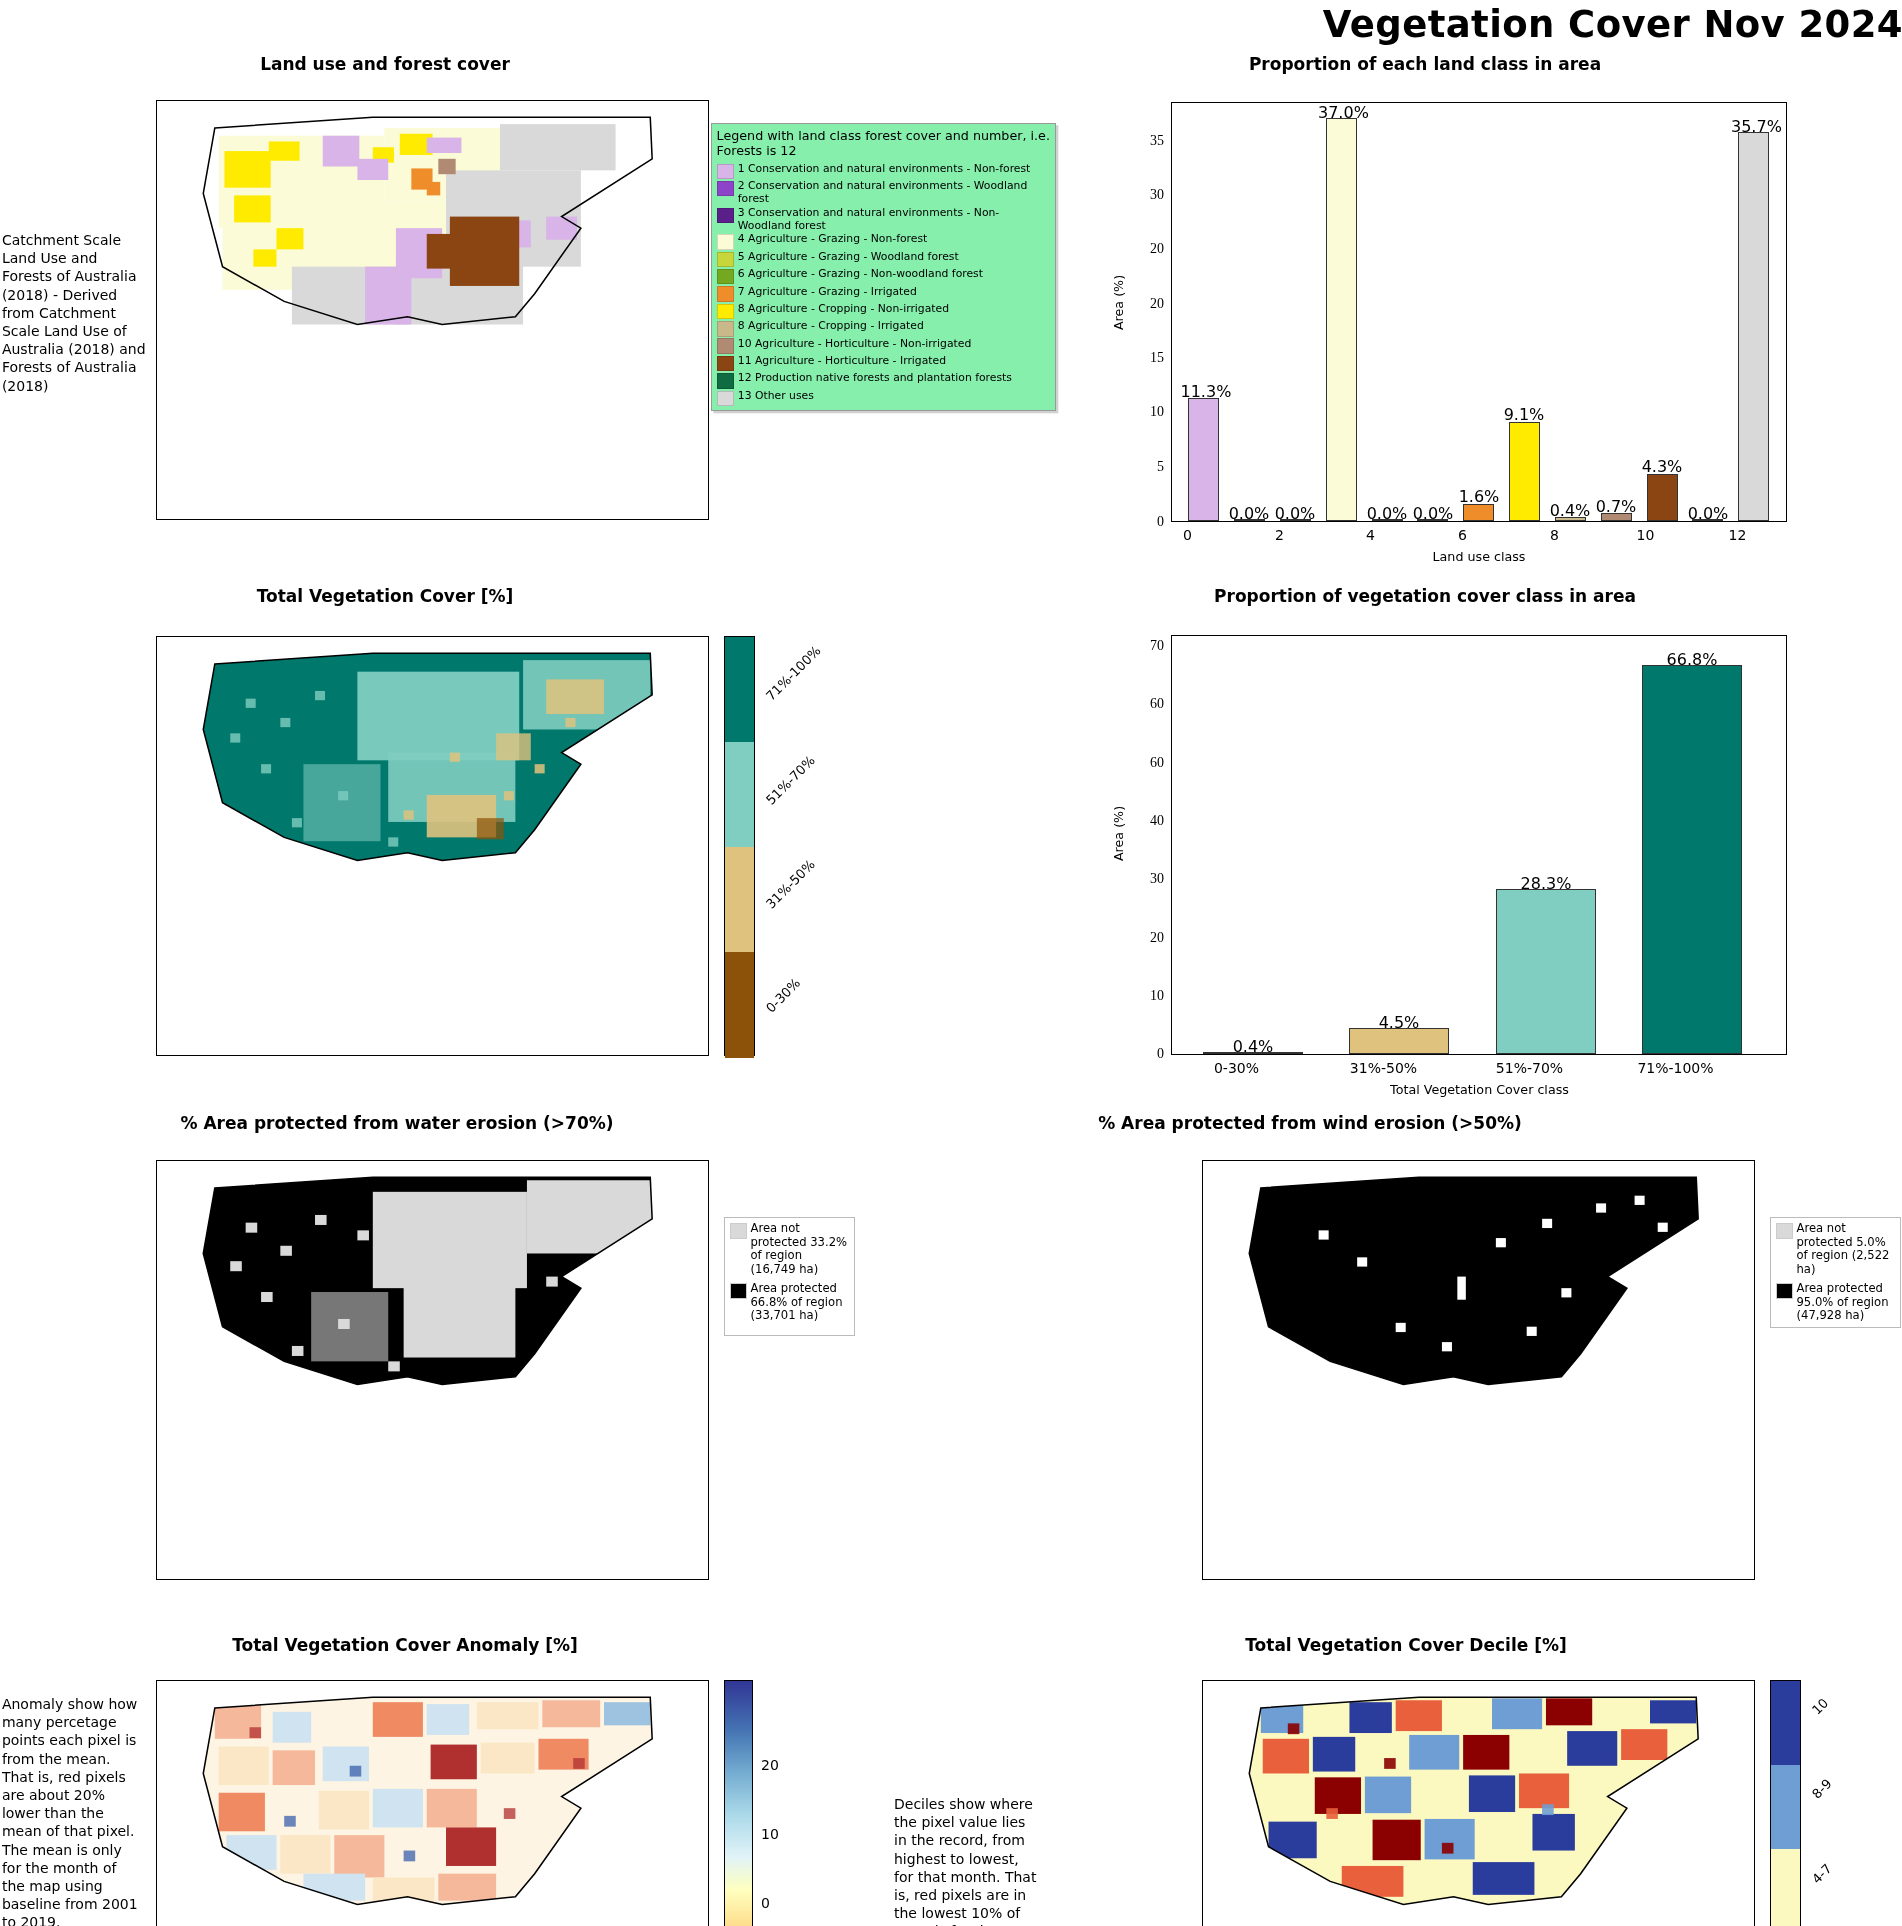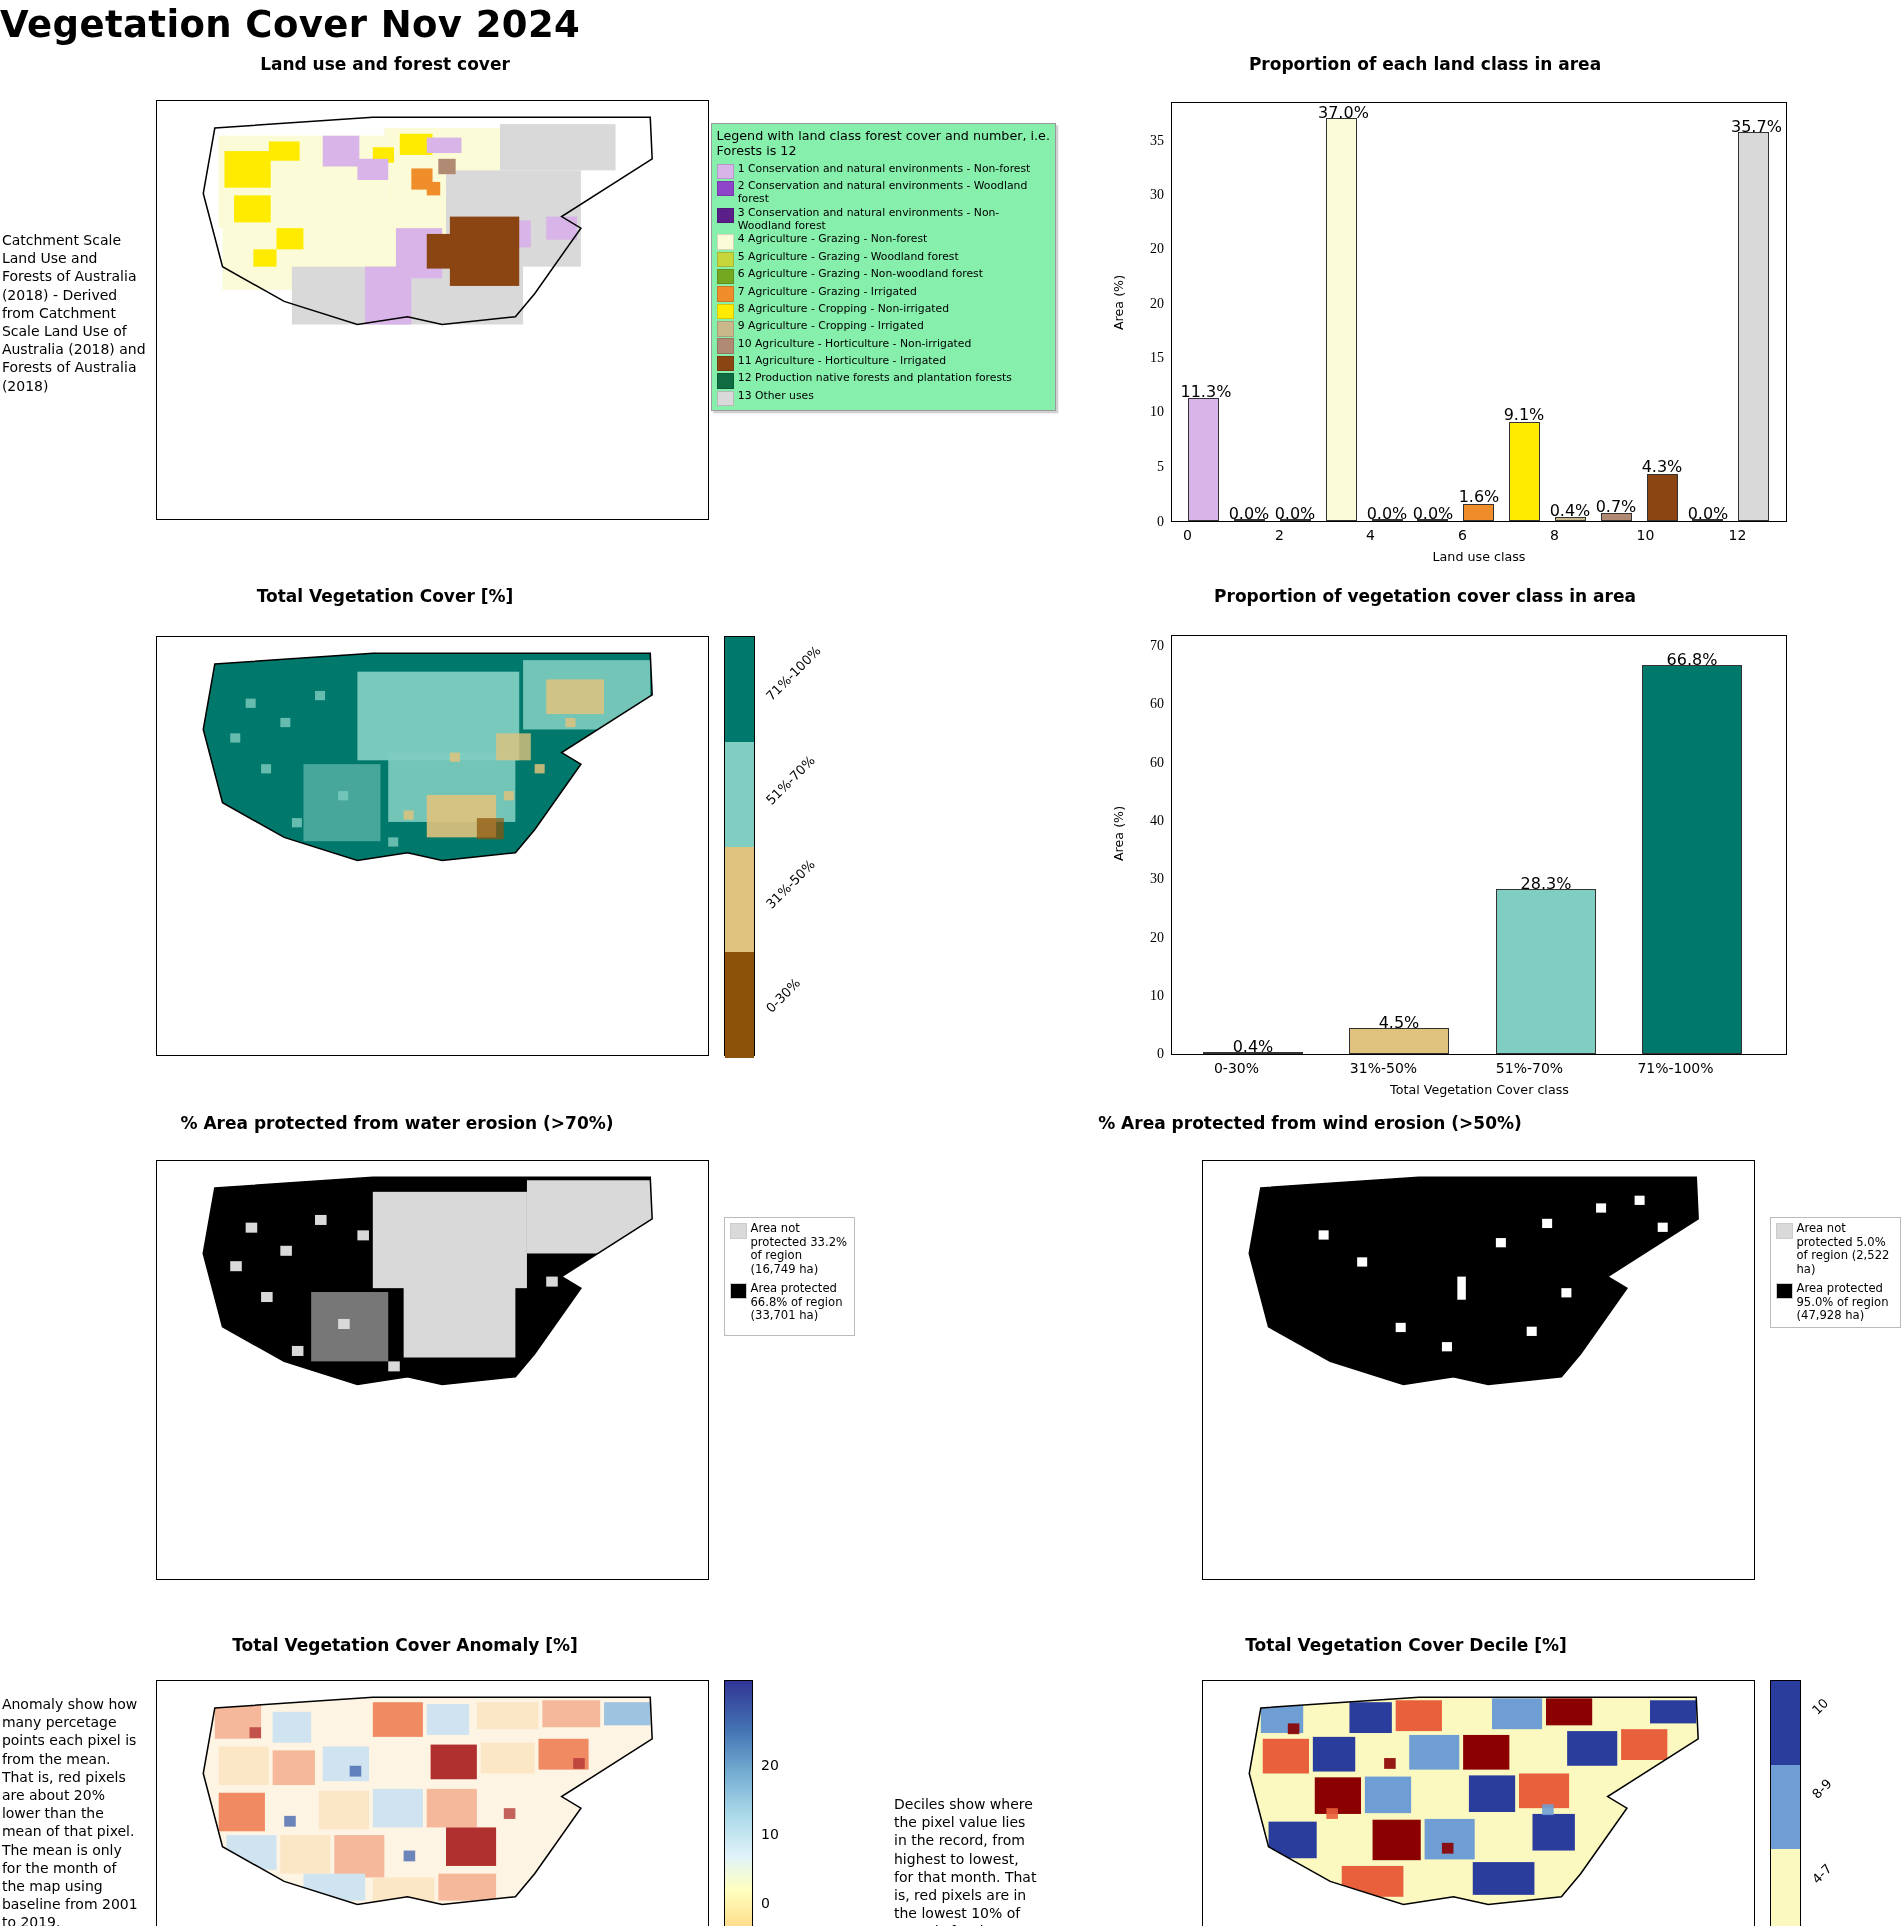--- a/index.html
+++ b/index.html
@@ -12,21 +12,21 @@
     width: 1903px;
     height: 2326px;
     position: relative;
     overflow: hidden;
   }
   .page-title {
     position: absolute;
     top: 3.1px;
     left: 0;
     width: 1903px;
-    text-align: left;
+    text-align: right;
     font-size: 37px;
     font-weight: bold;
     letter-spacing: 0.4px;
     color: #000;
   }
   .panel-title {
     position: absolute;
     text-align: center;
     font-size: 17px;
     font-weight: bold;
@@ -229,21 +229,21 @@
   <div class="lu-row">
       <span class="lu-swatch" style="background:#f08d2b"></span>
       <span class="lu-label">7 Agriculture - Grazing - Irrigated</span>
     </div>
   <div class="lu-row">
       <span class="lu-swatch" style="background:#ffeb00"></span>
       <span class="lu-label">8 Agriculture - Cropping - Non-irrigated</span>
     </div>
   <div class="lu-row">
       <span class="lu-swatch" style="background:#c9b98a"></span>
-      <span class="lu-label">9 Agriculture - Cropping - Irrigated</span>
+      <span class="lu-label">8 Agriculture - Cropping - Irrigated</span>
     </div>
   <div class="lu-row">
       <span class="lu-swatch" style="background:#b08a72"></span>
       <span class="lu-label">10 Agriculture - Horticulture - Non-irrigated</span>
     </div>
   <div class="lu-row">
       <span class="lu-swatch" style="background:#8b4513"></span>
       <span class="lu-label">11 Agriculture - Horticulture - Irrigated</span>
     </div>
   <div class="lu-row">

